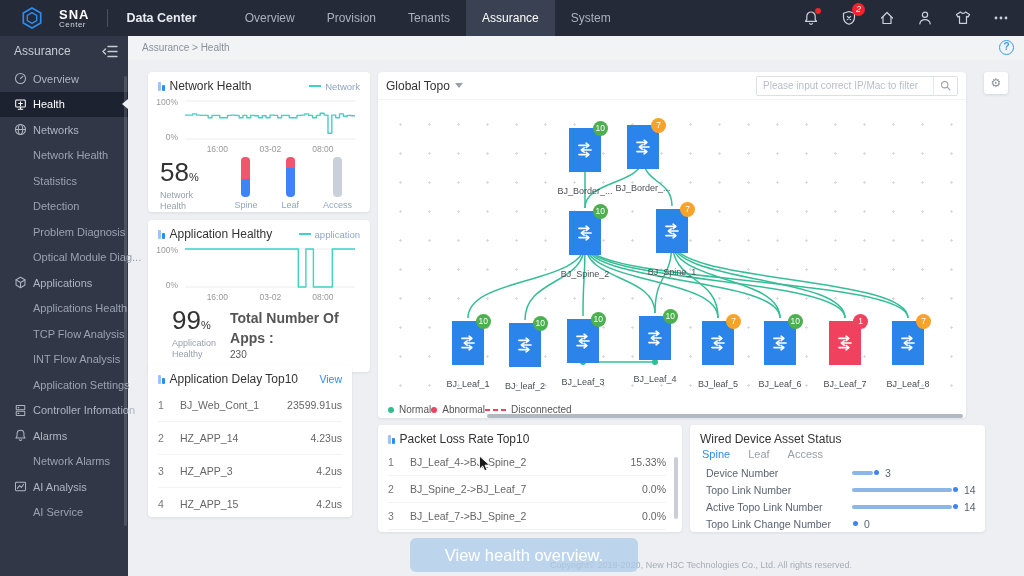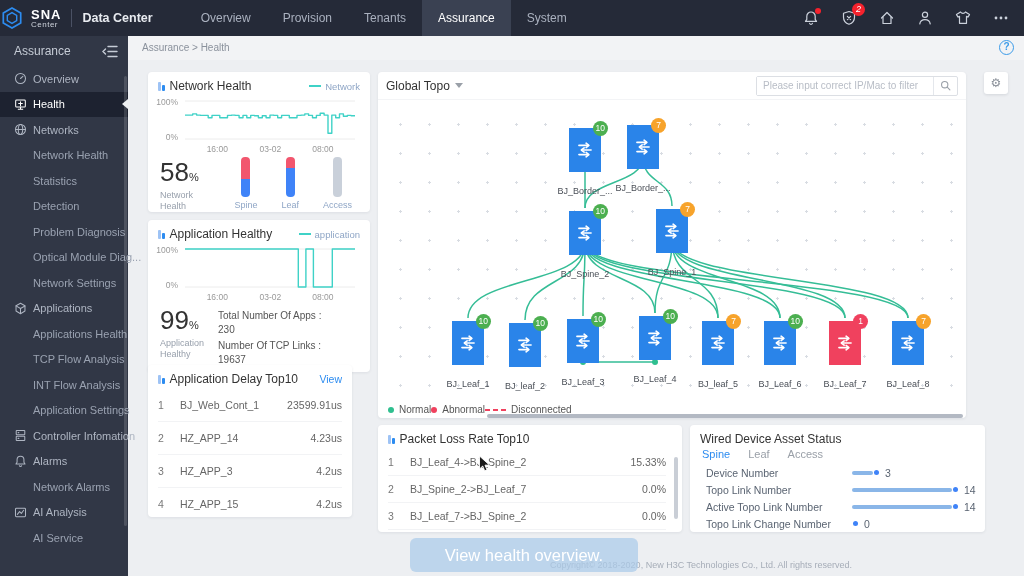--- a/index.html
+++ b/index.html
@@ -2,21 +2,21 @@
 <html><head>
 <meta charset="utf-8">
 <style>
   * { margin:0; padding:0; box-sizing:border-box; }
   html,body { width:1024px; height:576px; overflow:hidden; }
   body { font-family:"Liberation Sans","DejaVu Sans",sans-serif; background:#edeff2; cursor:default; }
   .app { position:relative; width:1024px; height:576px; }
 
   
   .topbar { position:absolute; left:0; top:0; width:1024px; height:36px; background:#252a38; display:flex; align-items:stretch; z-index:30; }
-  .brand { display:flex; align-items:center; padding-left:0; }
+  .brand { display:flex; align-items:center; padding-left:20px;gap:8px; }
   .logo { width:24px; height:24px; margin-right:7px; }
   .logo-text { color:#fff; line-height:1; margin-right:10px; }
   .logo-text b { font-size:13px; letter-spacing:1px; display:block; }
   .logo-text span { font-size:8px; color:#cfd4dd; display:block; letter-spacing:.5px; }
   .brand-divider { width:1px; height:18px; background:#4a5164; margin-right:10px; }
   .product { color:#e8ebf0; font-size:12.5px; font-weight:bold; }
   .top-nav { display:flex; margin-left:32px; }
   .nav-item { color:#aab1bf; font-size:12px; padding:0 16px; line-height:36px; cursor:pointer; }
   .nav-item.active { background:#3a4152; color:#fff; }
   .top-icons { margin-left:auto; display:flex; align-items:center; gap:20px; padding-right:14px; }
@@ -72,23 +72,23 @@
 
   .nh-bottom { display:flex; padding:2px 12px 0 12px; }
   .score-block .score { font-size:26px; color:#333; }
   .score-block .score i { font-style:normal; font-size:11px; }
   .score-block .slabel { font-size:9px; color:#98a0ac; line-height:1.25; margin-top:2px; }
   .nh-bars { margin-left:auto; display:flex; gap:24px; padding-right:6px; }
   .nh-bar { display:flex; flex-direction:column; align-items:center; }
   .nh-bar .bar { width:9px; height:40px; border-radius:4px; }
   .nh-bar .blabel { margin-top:3px; font-size:9px; color:#8fa6c6; }
 
-  .ah-bottom { display:flex; padding:2px 12px 0 12px; }
+  .ah-bottom { display:flex; padding:2px 12px 0 24px; }
   .ah-stats { margin-left:14px; padding-top:4px; }
-  .ah-stats .stat-label { font-size:10px; color:#555; line-height:1.4; }
+  .ah-stats .stat-label { font-size:14px; color:#555; line-height:1.4;font-weight:bold; }
   .ah-stats .stat-value { font-size:10px; color:#555; line-height:1.4; margin-bottom:2px; }
 
   .view-link { margin-left:auto; font-size:10.5px; color:#2d8cf0; cursor:pointer; }
   .trow { display:flex; align-items:center; height:33px; border-bottom:1px solid #f2f3f5; margin:0 10px; font-size:10.5px; color:#666; cursor:pointer; }
   .trow .rank { width:22px; color:#777; }
   .trow .tname { flex:1; }
   .trow .tval { color:#666; }
   .card-pl .trow { height:27px; margin-right:16px; }
 
   
@@ -241,23 +241,20 @@
           <span>Statistics</span>
         </div>
         <div class="side-item lvl2">
           <span>Detection</span>
         </div>
         <div class="side-item lvl2">
           <span>Problem Diagnosis</span>
         </div>
         <div class="side-item lvl2">
           <span>Optical Module Diag...</span>
-        </div>
-        <div class="side-item lvl2">
-          <span>Network Settings</span>
         </div>
         <div class="side-item">
           <span class="sicon"><svg viewBox="0 0 14 14">
               <path d="M7 1.4l4.8 2.7v5.6L7 12.6 2.2 9.7V4.1z"></path>
               <path d="M7 7l4.8-2.7M7 7L2.2 4.2M7 7v5.5"></path>
             </svg></span>
           <span>Applications</span>
         </div>
         <div class="side-item lvl2">
           <span>Applications Health</span>

